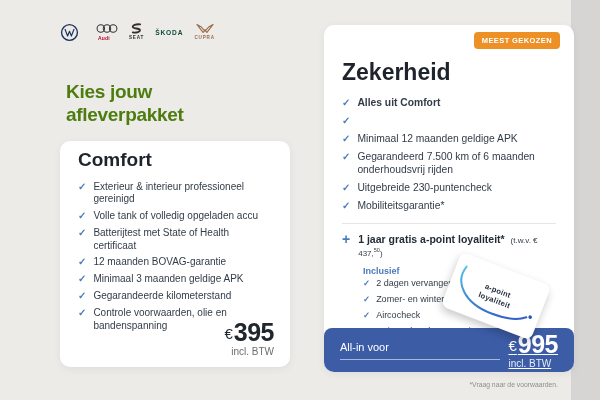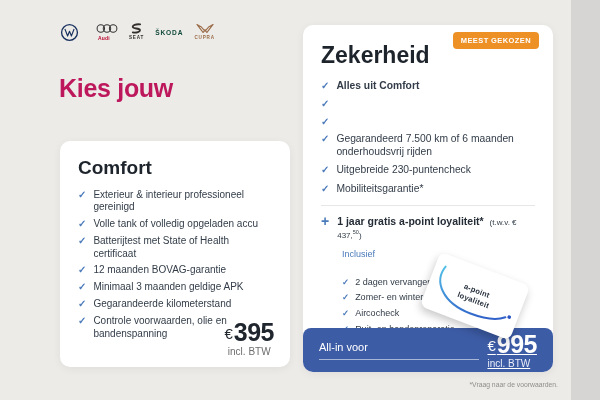--- a/index.html
+++ b/index.html
@@ -10,59 +10,59 @@
   
   .brand-row{position:absolute;left:60px;top:23px;display:flex;align-items:flex-start;gap:11px;}
   .brand{display:flex;flex-direction:column;align-items:center;gap:1px;}
   .brand-label{font-size:4.6px;font-weight:700;letter-spacing:0.8px;color:#3a3633;}
   .audi-label{color:#bb0a30;font-weight:700;letter-spacing:0.2px;font-size:5px;}
   .cupra-label{color:#9b6b47;}
   .seat-label{color:#33302d;}
   .skoda-word{font-size:6.6px;font-weight:800;letter-spacing:0.9px;color:#124a3a;margin-top:6px;}
 
   
-  .page-title{position:absolute;left:58px;top:72px;margin:1px;font-size:25px;line-height:1.22;
-    font-weight:600;color:#be185d;letter-spacing:-0.3px;}
+  .page-title{position:absolute;left:58px;top:72px;margin:8px;font-size:19px;line-height:1.22;
+    font-weight:600;color:#4d7c0f;letter-spacing:-0.3px;}
   .page-title span{display:block;}
 
   
   .card{position:absolute;background:#ffffff;border-radius:10px;box-shadow:0 2px 8px rgba(0,0,0,0.06);box-sizing:border-box;}
-  .comfort{left:60px;top:141px;width:230px;height:226px;padding:16px 18px;}
-  .zekerheid{left:303px;top:25px;width:250px;height:347px;padding:15px 18px;}
+  .comfort{left:60px;top:141px;width:230px;height:226px;padding:8px 18px;}
+  .zekerheid{left:324px;top:25px;width:250px;height:347px;padding:32px 18px;}
 
   .card h2{margin:0;color:#1e242c;}
   .comfort h2{font-size:19px;margin-bottom:10px;}
   .zekerheid h2{font-size:23px;margin:2px 0 11px;}
 
   ul.features{list-style:none;margin:0;padding:0;}
   ul.features li{display:flex;gap:7px;align-items:flex-start;margin-bottom:4.5px;
     font-size:10px;line-height:1.24;color:#323c48;}
   .zekerheid ul.features li{font-size:10.3px;margin-bottom:5.5px;}
   .check{flex:0 0 auto;color:#4a7aba;font-size:10px;font-weight:700;line-height:1.2;}
   li.bold-item{font-weight:700;color:#242c36;}
 
   
-  .price-block{position:absolute;right:16px;bottom:10px;text-align:center;}
+  .price-block{position:absolute;right:16px;bottom:10px;text-align:right;}
   .price-line{color:#20262e;line-height:1;}
   .euro{font-size:15px;font-weight:400;vertical-align:2px;margin-right:1px;}
   .amount{font-size:25px;font-weight:700;letter-spacing:-0.5px;}
   .vat{font-size:10px;color:#6d6d6d;margin-top:1px;}
 
   
   .badge{position:absolute;top:7px;right:14px;background:#ed9026;color:#fff;font-size:7.5px;
     font-weight:700;letter-spacing:0.4px;padding:4px 8px;border-radius:4px;}
   .divider{border:none;border-top:1px solid #e6e6e6;margin:10px 0 9px;}
   .bonus{display:flex;gap:8px;align-items:flex-start;}
   .plus-icon{color:#4a7aba;font-size:14px;font-weight:600;line-height:0.9;}
   .bonus-text{font-size:10.5px;color:#242c36;line-height:1.25;}
   .bonus-title{font-weight:700;}
   .bonus-value{font-size:8px;font-weight:400;color:#323c48;margin-left:3px;}
   .bonus-value sup{font-size:5.5px;position:relative;top:-1px;}
   .inclusief{margin:7px 0 0 21px;}
-  .inc-label{font-size:9px;font-weight:400;color:#4a7aba;margin-bottom:18px;}
+  .inc-label{font-size:9px;font-weight:700;color:#4a7aba;margin-bottom:2px;}
   ul.inc-list{list-style:none;margin:0;padding:0;}
   ul.inc-list li{display:flex;gap:6px;align-items:flex-start;margin-bottom:4.5px;
     font-size:9px;line-height:1.25;color:#323c48;}
   ul.inc-list .check{font-size:8.5px;}
 
   
   .loyalty-card{position:absolute;left:124px;top:242px;width:96px;height:58px;background:#fff;
     border-radius:7px;box-shadow:0 4px 9px rgba(0,0,0,0.22);transform:rotate(21deg);z-index:3;
     display:flex;align-items:center;justify-content:center;}
   .lc-text{text-align:center;font-size:7.5px;font-weight:700;color:#232d3a;line-height:1.3;letter-spacing:0.3px;}
@@ -114,20 +114,21 @@
     <div class="brand">
       <svg width="18" height="11" viewBox="0 0 20 12">
         <path d="M1 1.5 L8 10.5 L10 7.3 L12 10.5 L19 1.5 L14.5 4 L10 9 L5.5 4 Z" fill="none" stroke="#9b6b47" stroke-width="1.2" stroke-linejoin="round"></path>
       </svg>
       <span class="brand-label cupra-label">CUPRA</span>
     </div>
   </div>
 
   <h1 class="page-title">
     <span>Kies jouw</span>
+    <span>afleverpakket</span>
   </h1>
 
   <section class="card comfort">
     <h2>Comfort</h2>
     <ul class="features">
       <li>
           <span class="check">✓</span>
           <span>Exterieur &amp; interieur professioneel gereinigd</span>
         </li>
       <li>
@@ -169,20 +170,21 @@
     <ul class="features">
       <li class="bold-item">
           <span class="check">✓</span>
           <span>Alles uit Comfort</span>
         </li>
       <li>
           <span class="check">✓</span>
         </li>
       <li>
           <span class="check">✓</span>
+          <span>Minimaal 12 maanden geldige APK</span>
         </li>
       <li>
           <span class="check">✓</span>
           <span>Gegarandeerd 7.500 km of 6 maanden onderhoudsvrij rijden</span>
         </li>
       <li>
           <span class="check">✓</span>
           <span>Uitgebreide 230-puntencheck</span>
         </li>
       <li>

